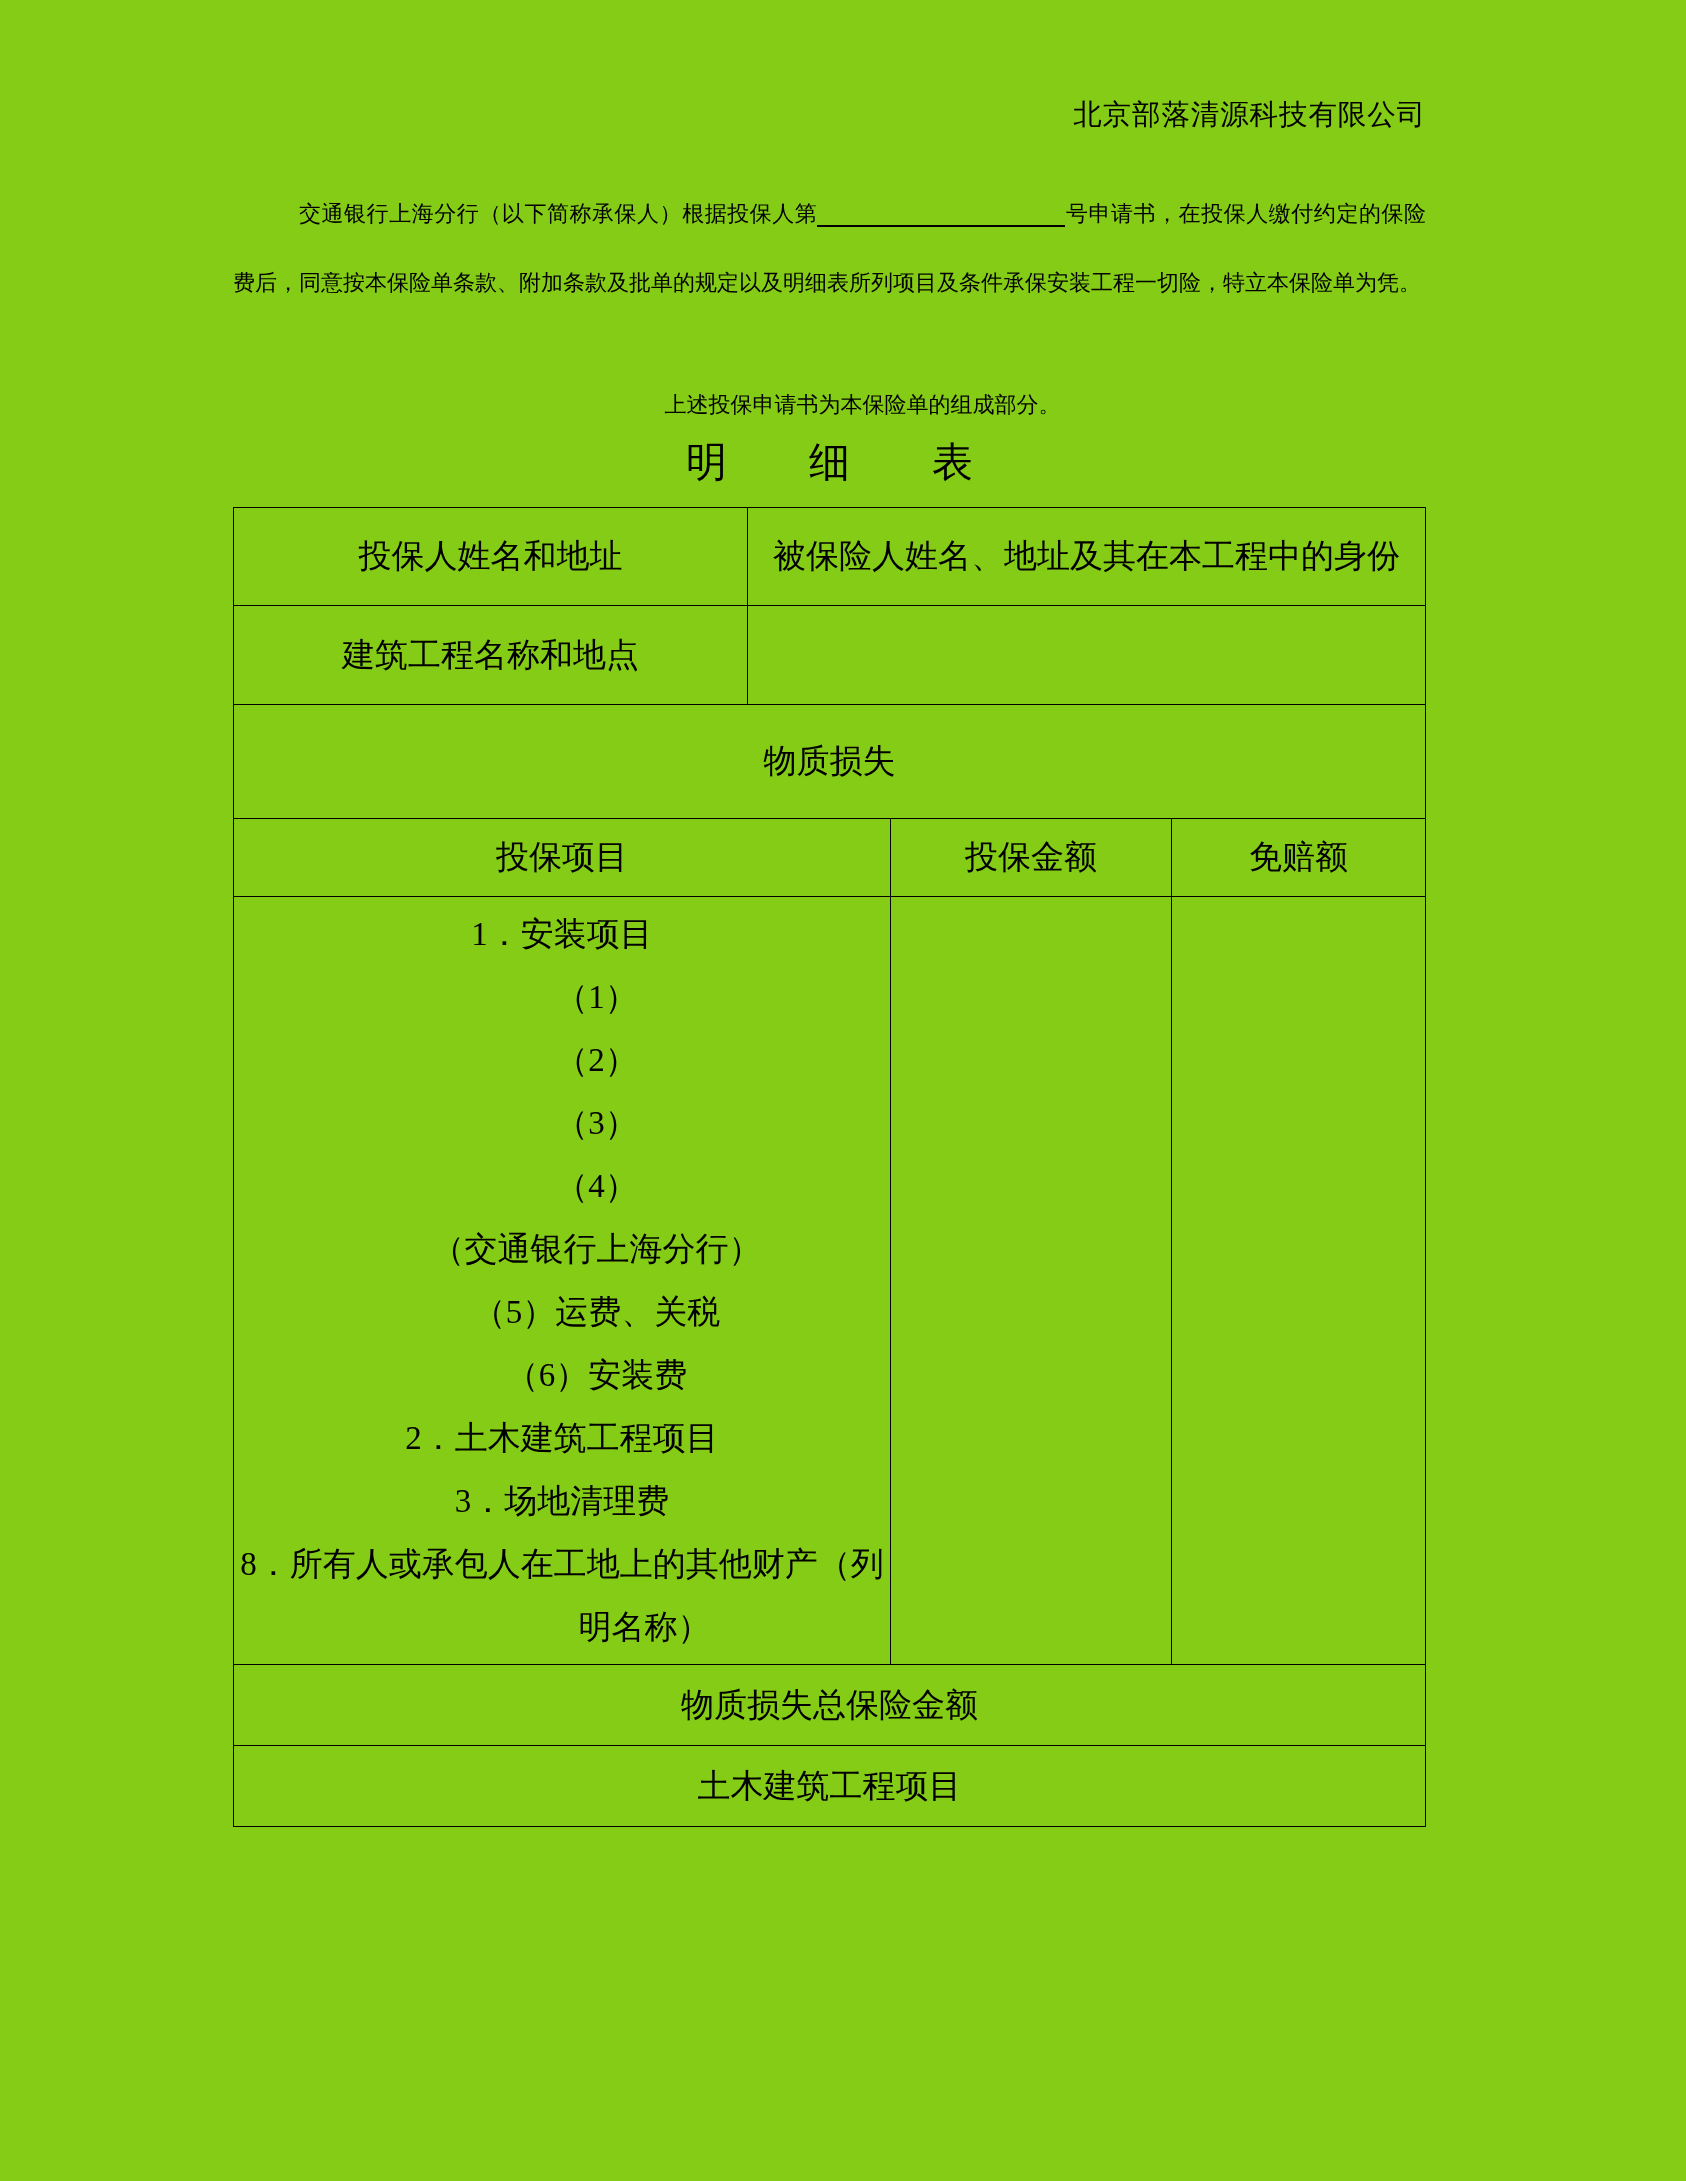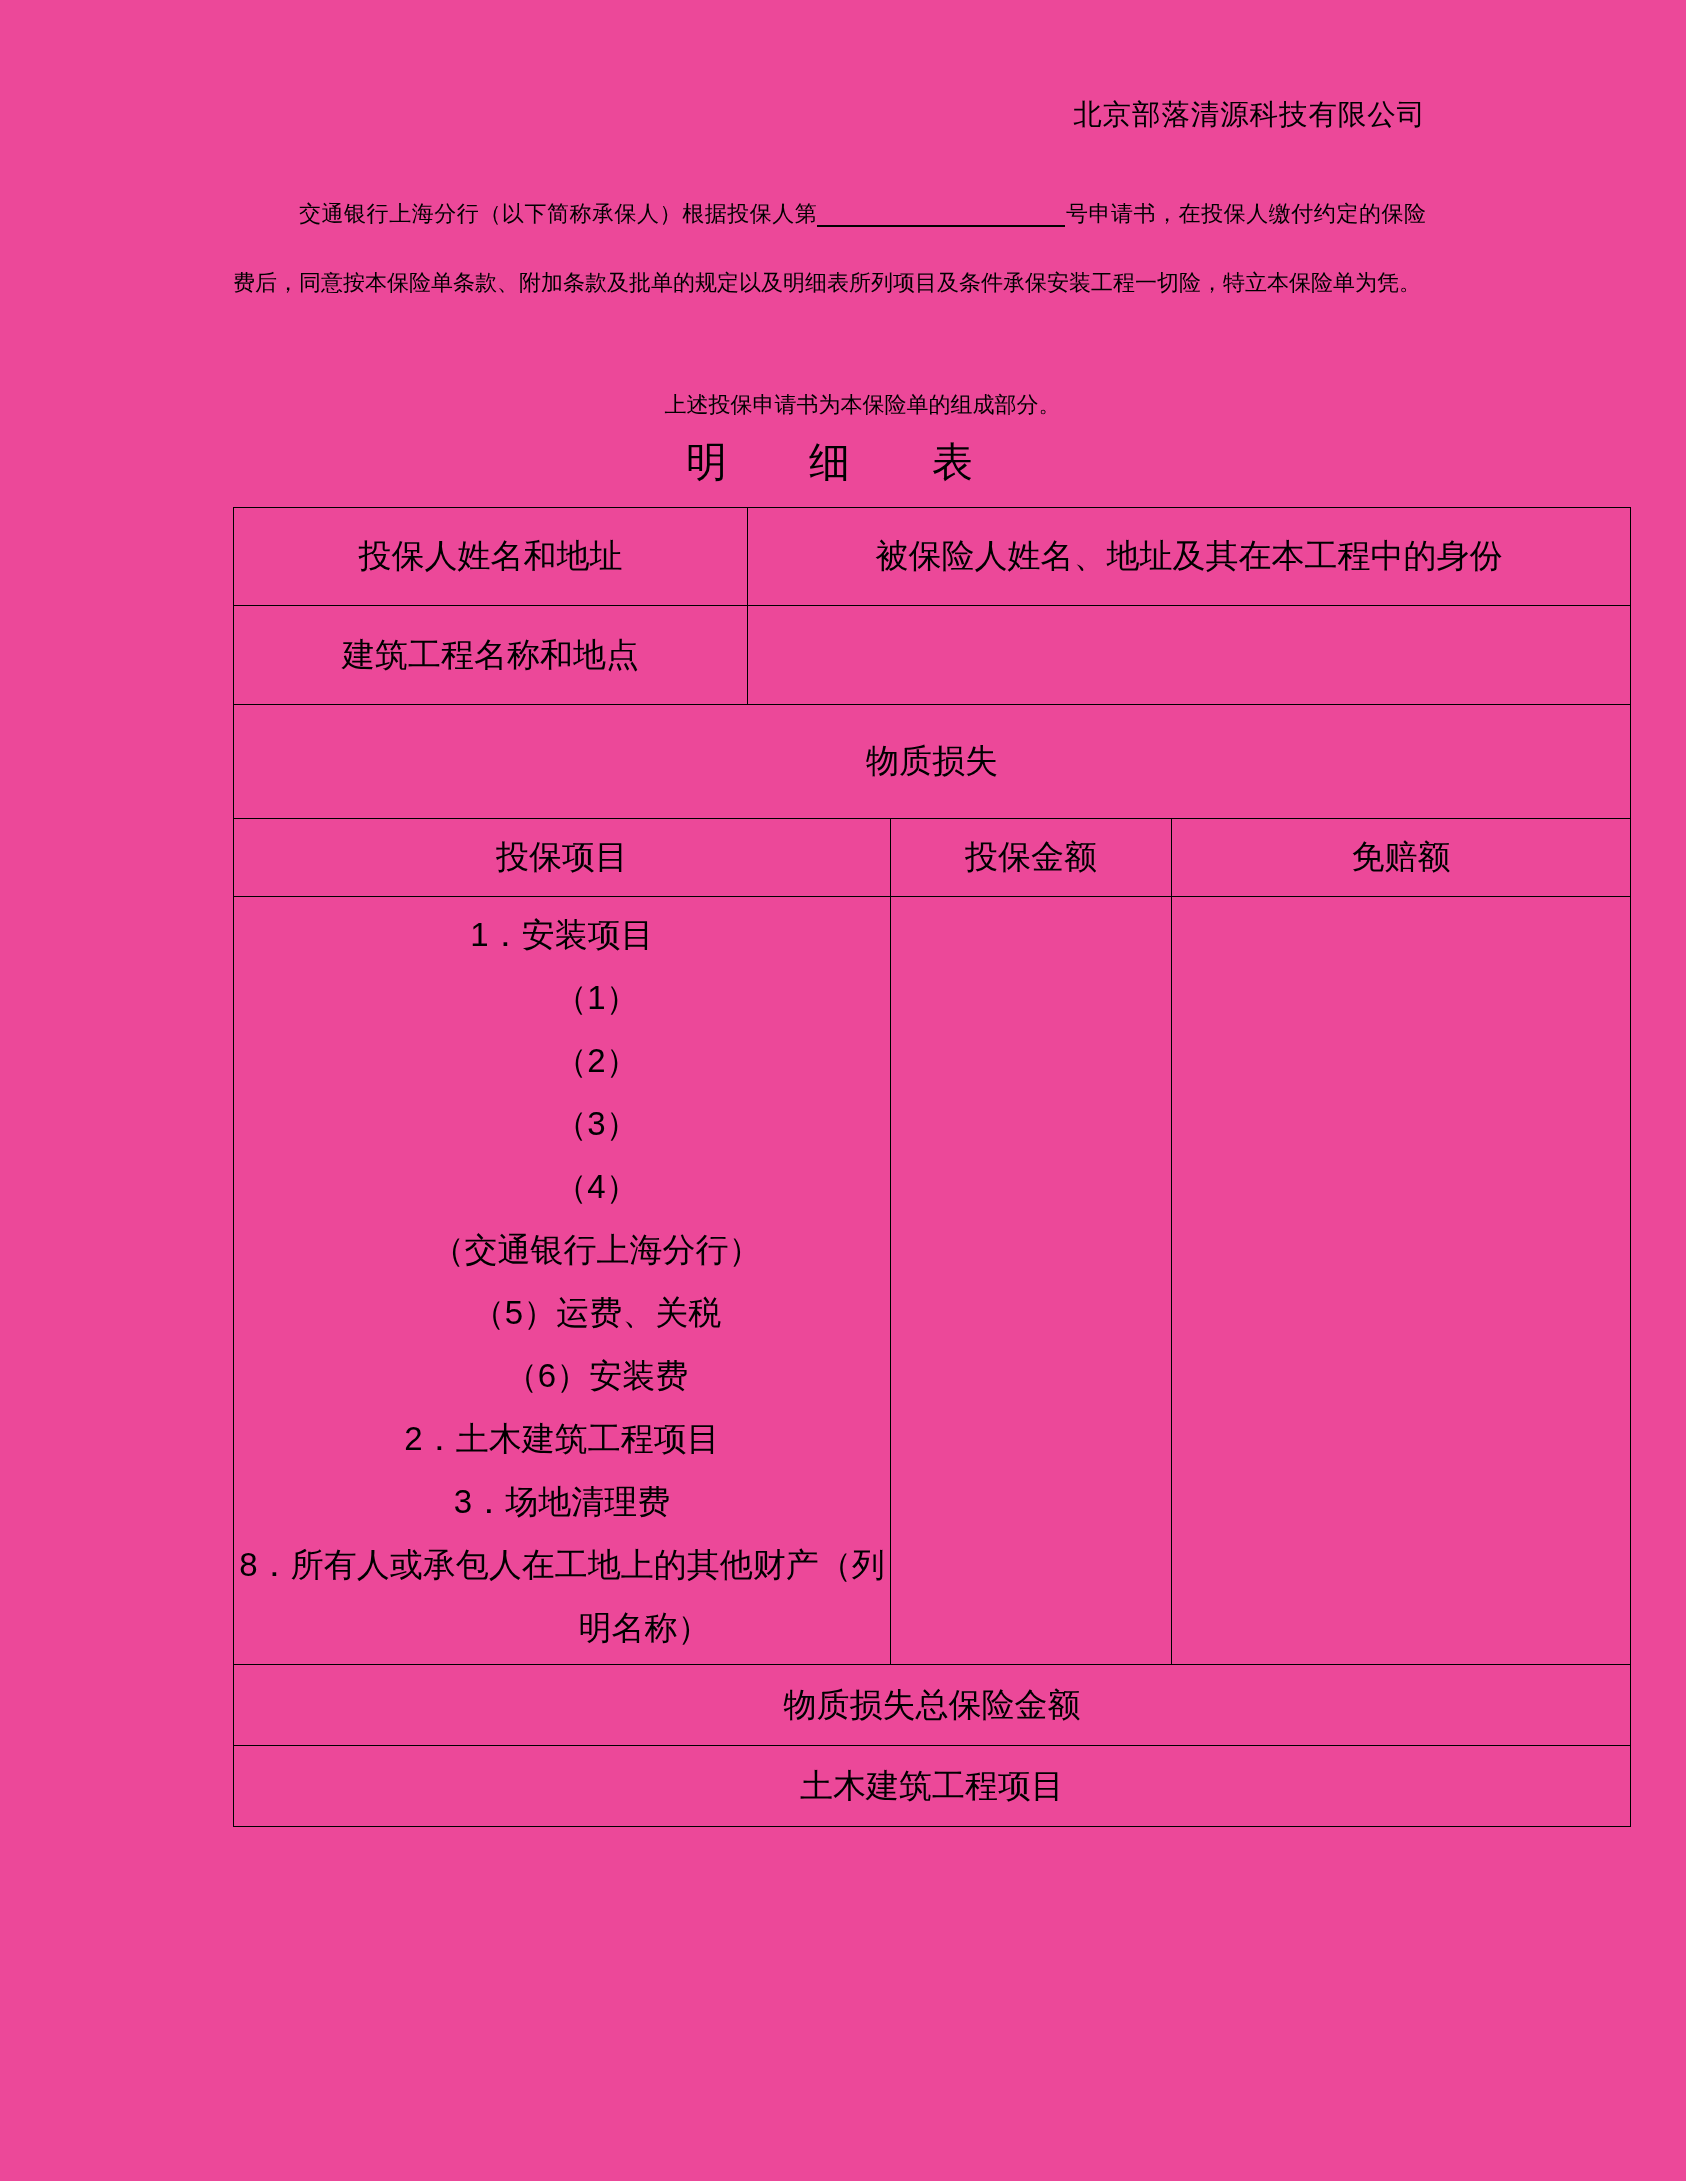--- a/index.html
+++ b/index.html
@@ -1,23 +1,23 @@
 <!DOCTYPE html>
 <html style="font-size:14.7px"><head>
 <meta charset="utf-8">
 <style>
   * { box-sizing: border-box; }
   html, body { margin: 0; padding: 0; background: #ffffff; }
   .page {
     position: relative;
     width: 1686px;
     height: 2182px;
-    background: #ec4899;
+    background: #84cc16;
     color: #000000;
-    font-family: Liberation Sans, sans-serif;
+    font-family: Liberation Serif, serif;
     padding: 96px 260px 0 233px;
   }
   .company {
     font-size: 28.5px;
     line-height: 37px;
     text-align: right;
     letter-spacing: 0.9px;
   }
   .para {
     margin: 0;
@@ -37,21 +37,21 @@
   }
   .schedule-title {
     margin: 0;
     font-size: 41px;
     line-height: 46px;
     font-weight: normal;
     text-align: center;
   }
   table.schedule {
     margin-top: 22px;
-    width: 1398px;
+    width: 1193px;
     border-collapse: collapse;
     table-layout: fixed;
   }
   table.schedule col.col1 { width: 514px; }
   table.schedule col.col2 { width: 143px; }
   table.schedule col.col3 { width: 281px; }
   table.schedule td {
     border: 1.8px solid #000;
     font-size: 33px;
     text-align: center;

